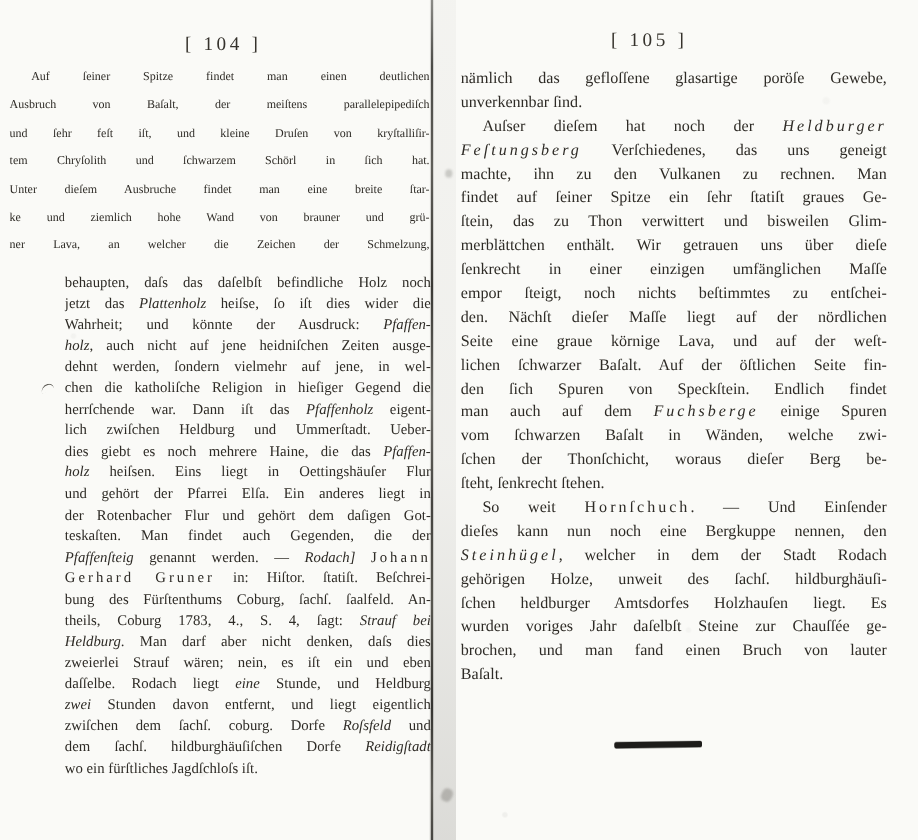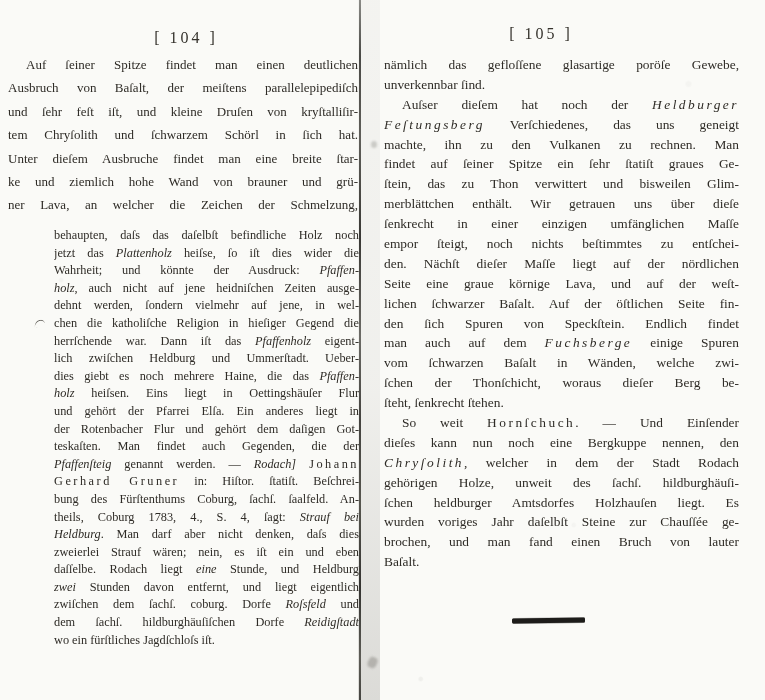--- a/index.html
+++ b/index.html
@@ -23,21 +23,21 @@
   .textblock{position:absolute;overflow:hidden;}
   .line{
     text-align:justify;text-align-last:justify;
     overflow:hidden;white-space:normal;
   }
   .line.nj{text-align-last:left;}
   .line.ind{text-indent:18px;}
   .st-i{font-style:italic;}
   .st-s{letter-spacing:2.5px;}
   .st-is{font-style:italic;letter-spacing:2.5px;margin-top:38px;}
-  .body-104{left:8px;top:53px;width:350px;font-size:13px;font-family:Liberation Serif, serif;}
+  .body-104{left:8px;top:53px;width:350px;font-size:10px;font-family:Liberation Serif, serif;}
   .body-104 .line{height:23.4px;line-height:23.4px;}
   .fn-104{left:54px;top:227px;width:305px;font-size:12.3px;}
   .fn-104 .line{height:17.6px;line-height:17.6px;}
   .body-105{left:384px;top:55px;width:355px;font-size:13.4px;}
   .body-105 .line{height:19.9px;line-height:19.9px;}
   .gutter-shadow{
     position:absolute;left:358px;top:0;width:22px;height:700px;
     background:linear-gradient(180deg,
       rgba(120,118,112,.05) 0%, rgba(120,118,112,.08) 55%,
       rgba(110,108,102,.18) 88%, rgba(110,108,102,.22) 100%);
@@ -138,21 +138,21 @@
       <div class="line"><span>den. Nächſt dieſer Maſſe liegt auf der nördlichen</span></div>
       <div class="line"><span>Seite eine graue körnige Lava, und auf der weſt-</span></div>
       <div class="line"><span>lichen ſchwarzer Baſalt. Auf der öſtlichen Seite fin-</span></div>
       <div class="line"><span>den ſich Spuren von Speckſtein. Endlich findet</span></div>
       <div class="line"><span>man auch auf dem </span><span class="st-is">Fuchsberge</span><span> einige Spuren</span></div>
       <div class="line"><span>vom ſchwarzen Baſalt in Wänden, welche zwi-</span></div>
       <div class="line"><span>ſchen der Thonſchicht, woraus dieſer Berg be-</span></div>
       <div class="line nj"><span>ſteht, ſenkrecht ſtehen.</span></div>
       <div class="line ind"><span>So weit </span><span class="st-s">Hornſchuch</span><span>. — Und Einſender</span></div>
       <div class="line"><span>dieſes kann nun noch eine Bergkuppe nennen, den</span></div>
-      <div class="line"><span class="st-is">Chryſolith</span><span>, welcher in dem der Stadt Rodach</span></div>
+      <div class="line"><span class="st-is">Steinhügel</span><span>, welcher in dem der Stadt Rodach</span></div>
       <div class="line"><span>gehörigen Holze, unweit des ſachſ. hildburghäuſi-</span></div>
       <div class="line"><span>ſchen heldburger Amtsdorfes Holzhauſen liegt. Es</span></div>
       <div class="line"><span>wurden voriges Jahr daſelbſt Steine zur Chauſſée ge-</span></div>
       <div class="line"><span>brochen, und man fand einen Bruch von lauter</span></div>
       <div class="line nj"><span>Baſalt.</span></div>
     </div>
 
   <div class="end-rule"></div>
 
 </div>

